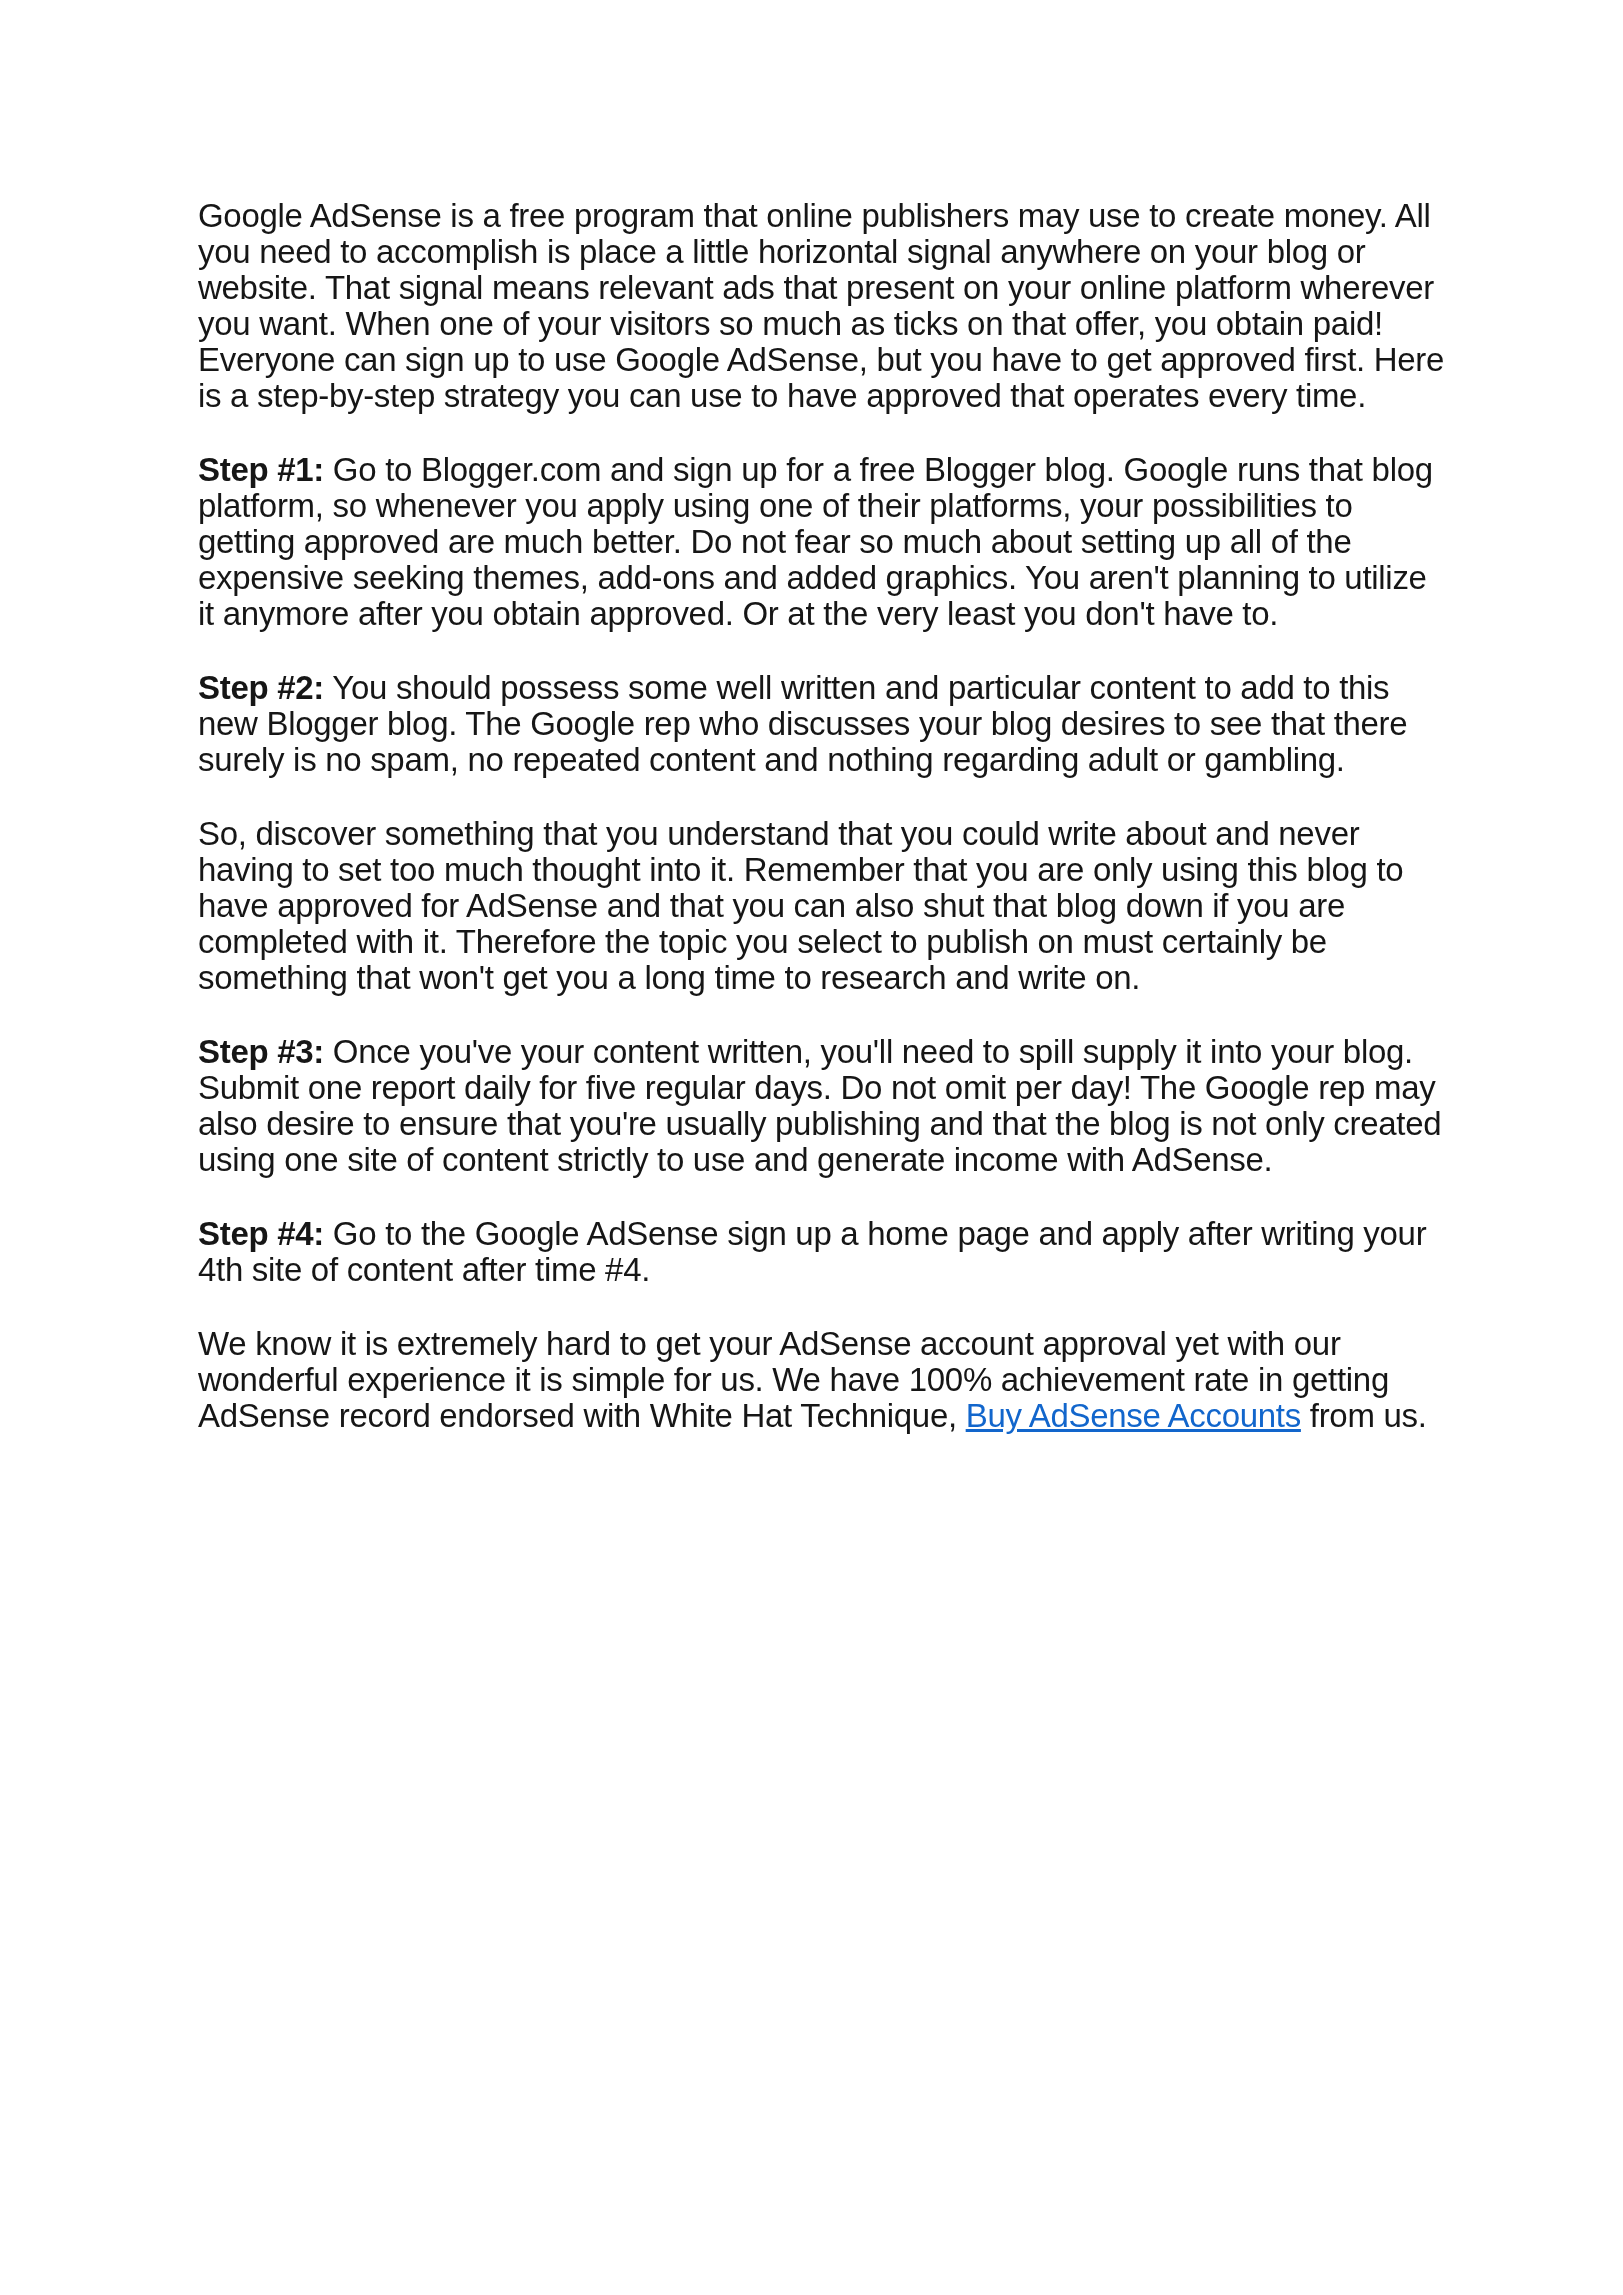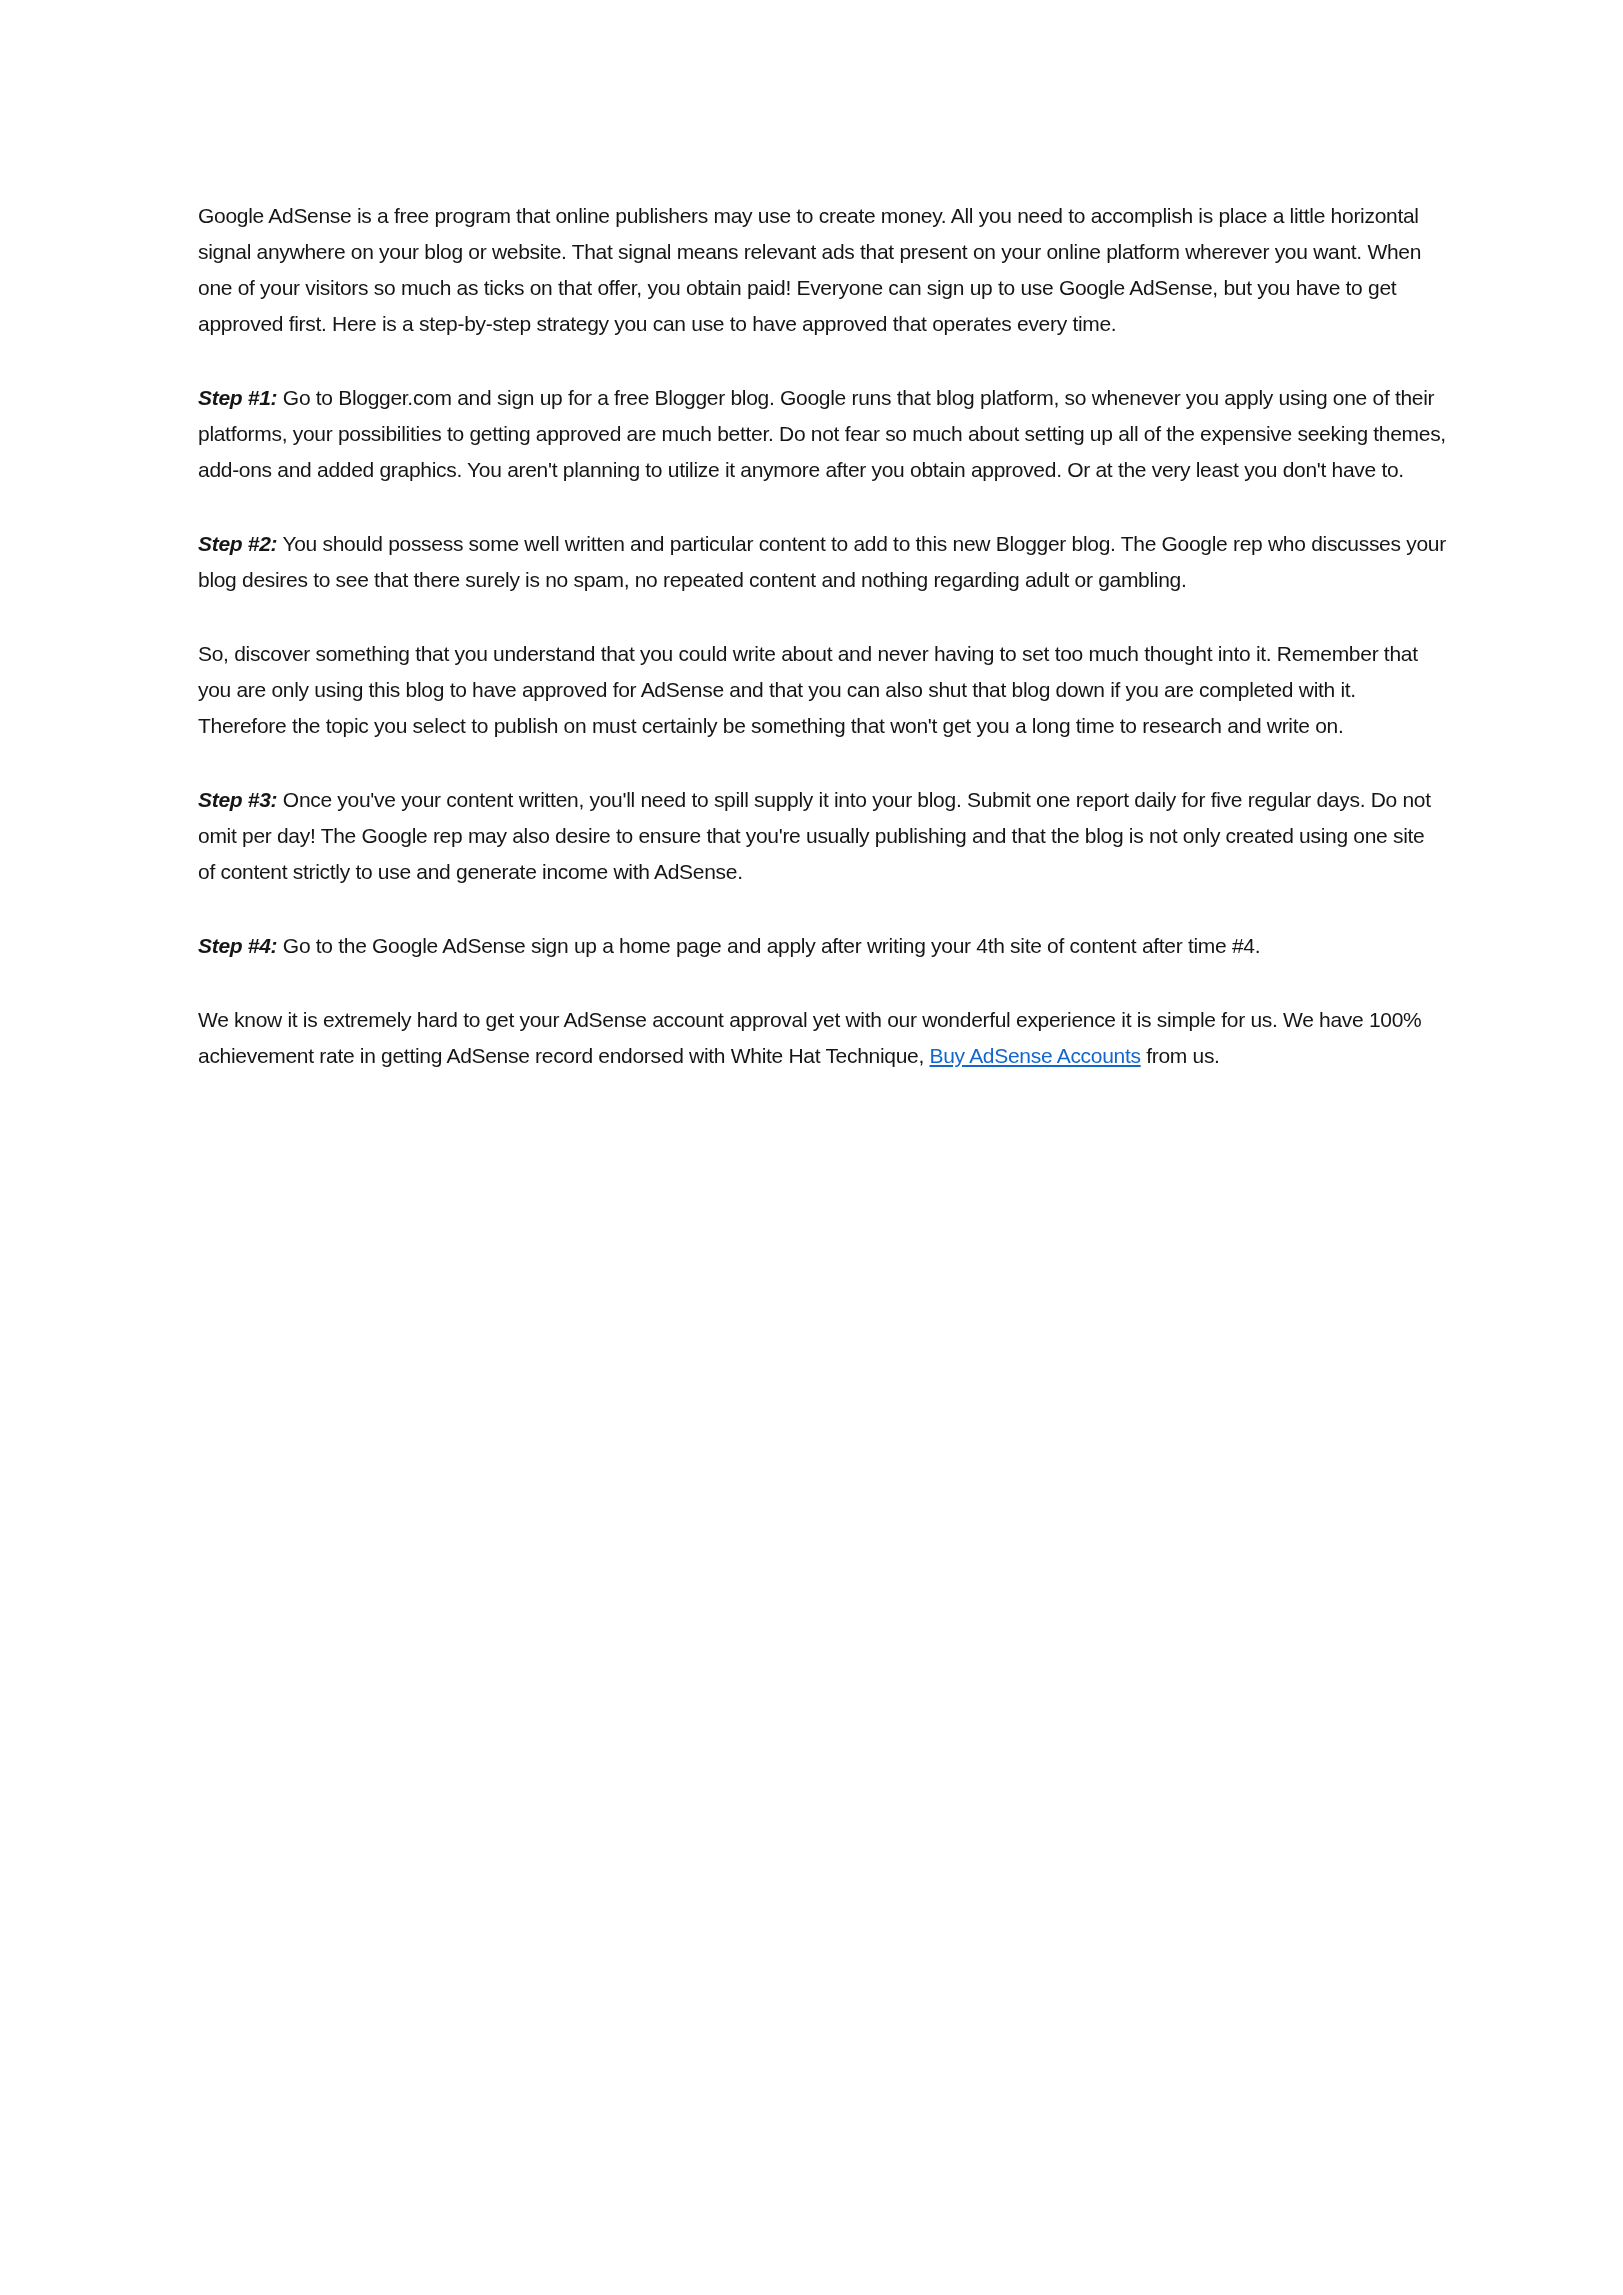--- a/index.html
+++ b/index.html
@@ -12,32 +12,31 @@
     width: 1623px;
     height: 2295px;
     overflow: hidden;
   }
   .page {
     position: absolute;
     left: 198px;
     top: 198px;
     width: 1248px;
     font-family: "Liberation Sans", sans-serif;
-    font-size: 21px;
+    font-size: 33px;
     line-height: 36px;
     letter-spacing: -0.3px;
     color: var(--text-color, #161616);
     text-align: left;
   }
   .para {
     margin: 0 0 38px 0;
   }
   .step-label {
     font-weight: 700;
-    font-style: italic;
   }
   a.doc-link {
     color: var(--link-color, #1266cc);
     text-decoration: underline;
     cursor: pointer;
   }
 </style>
 </head>
 <body style="background: rgb(255, 255, 255);">
 

